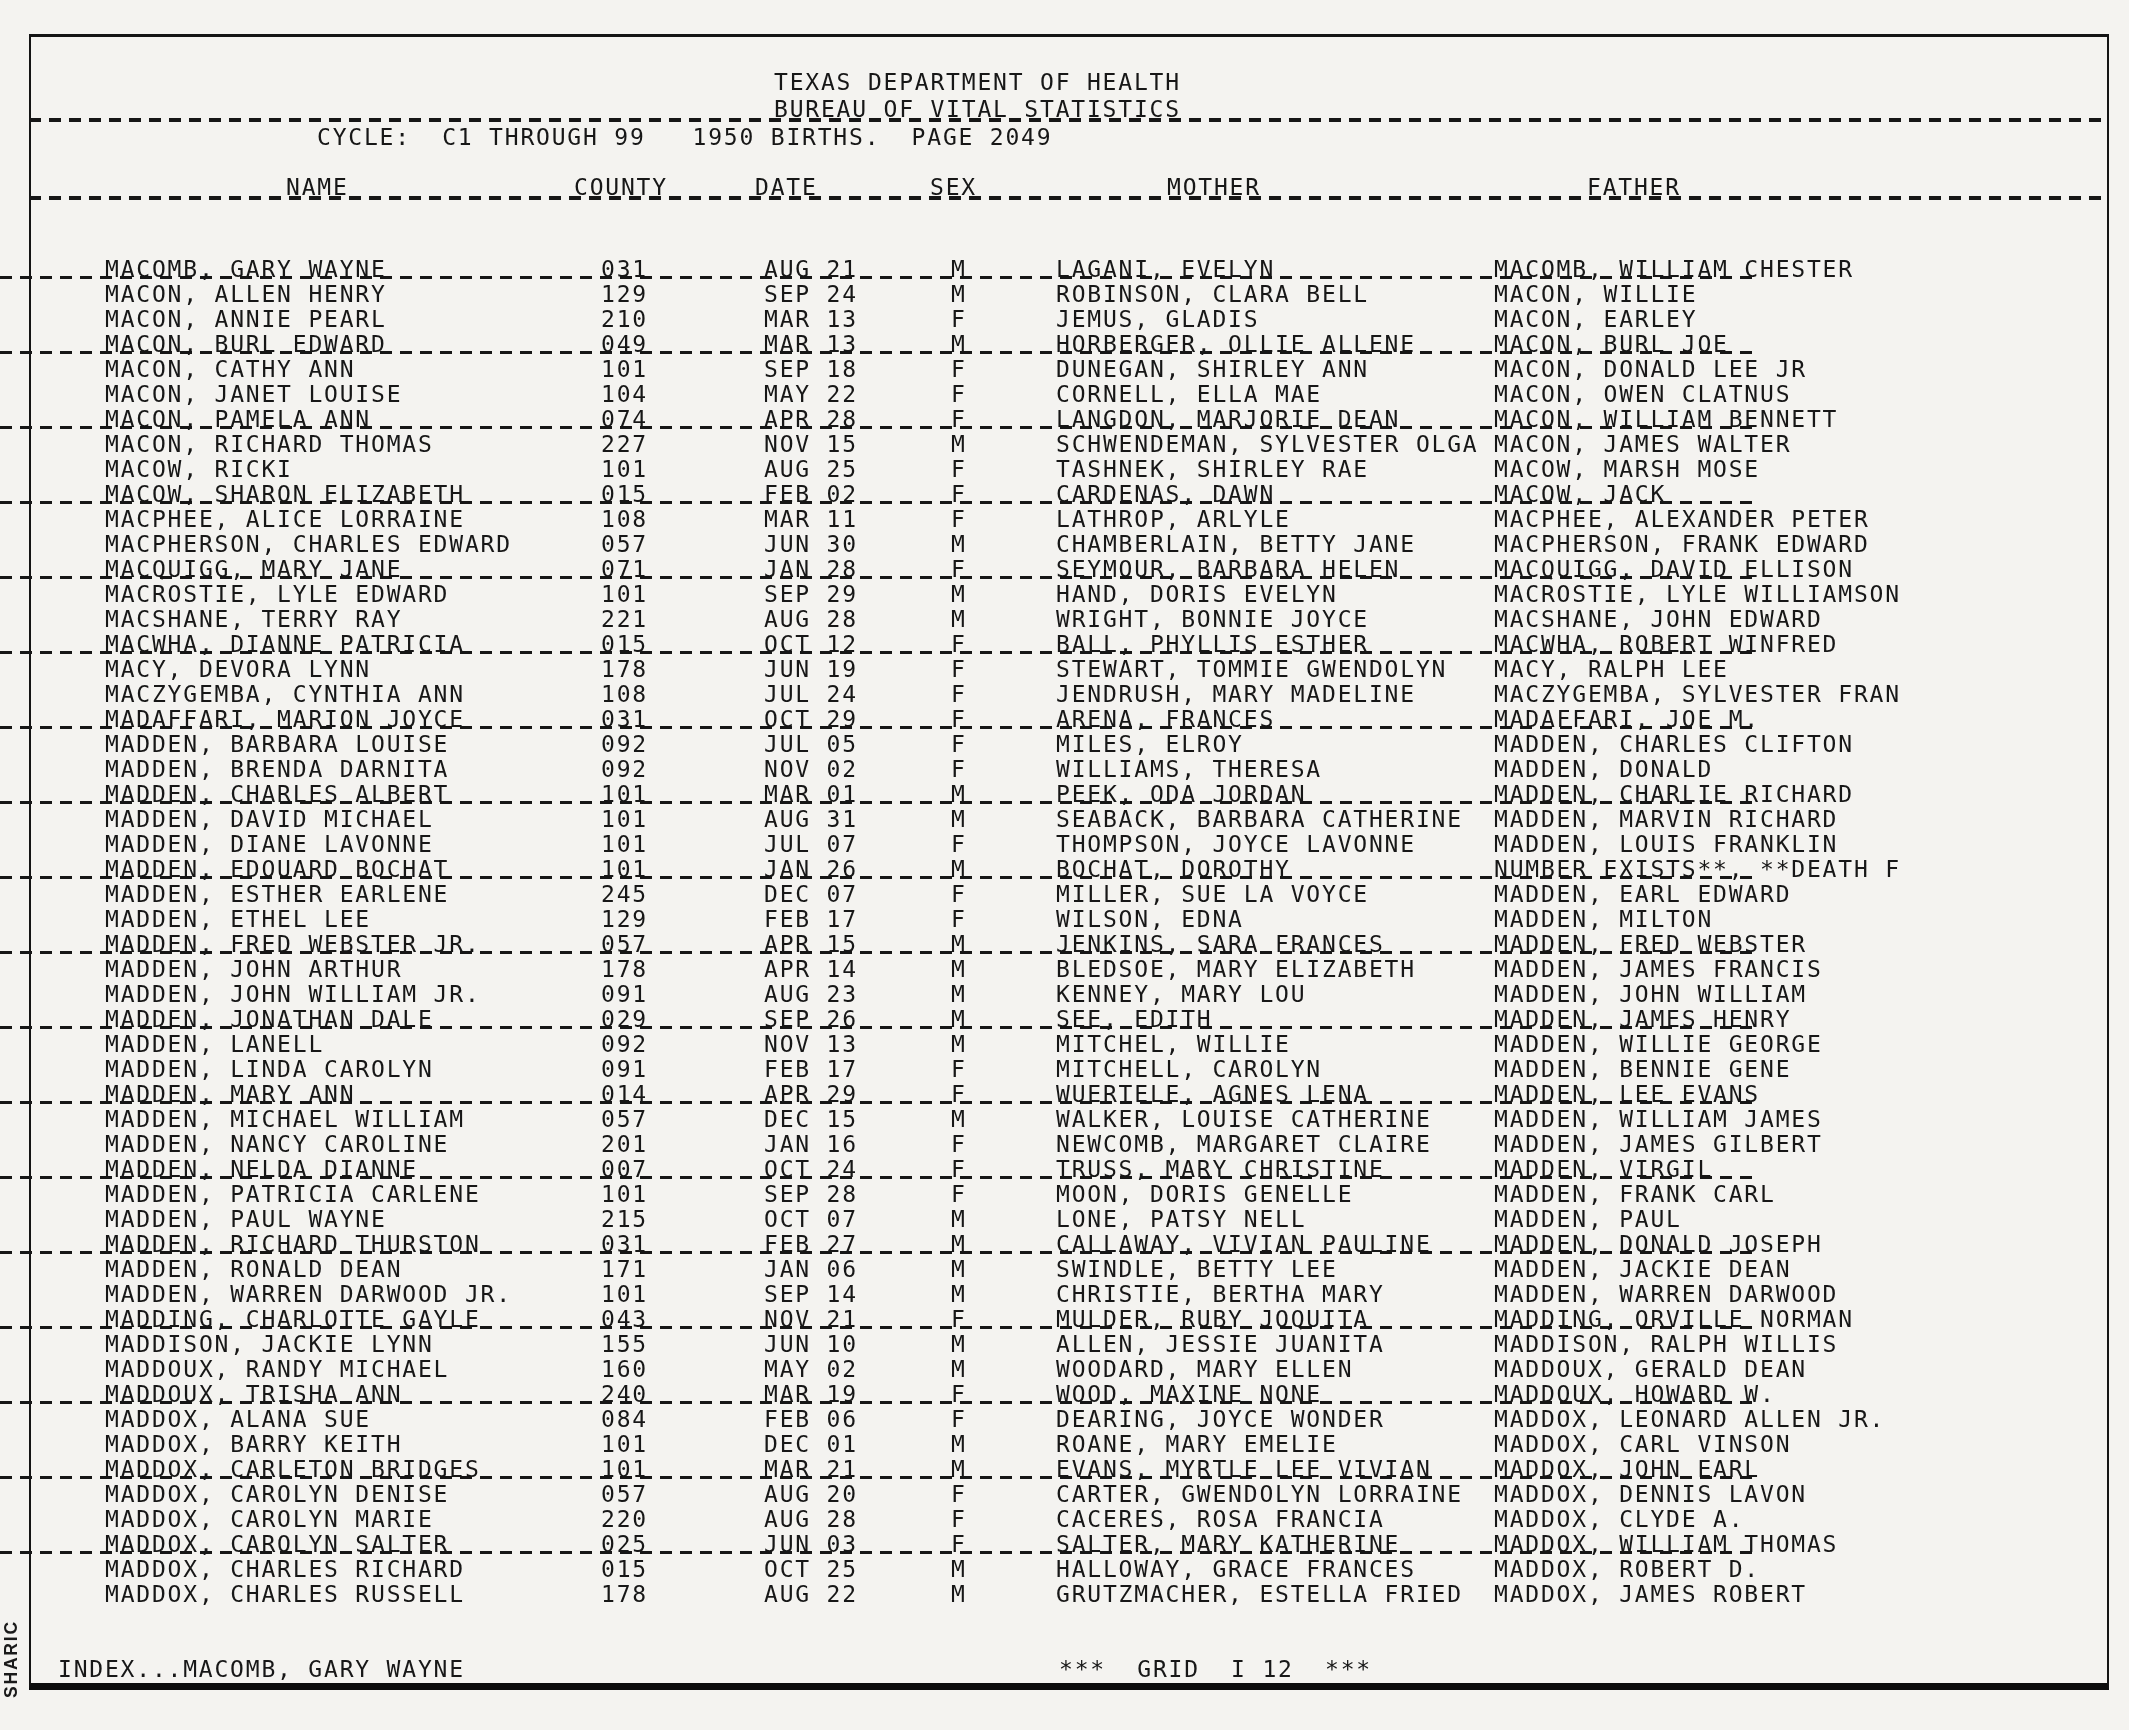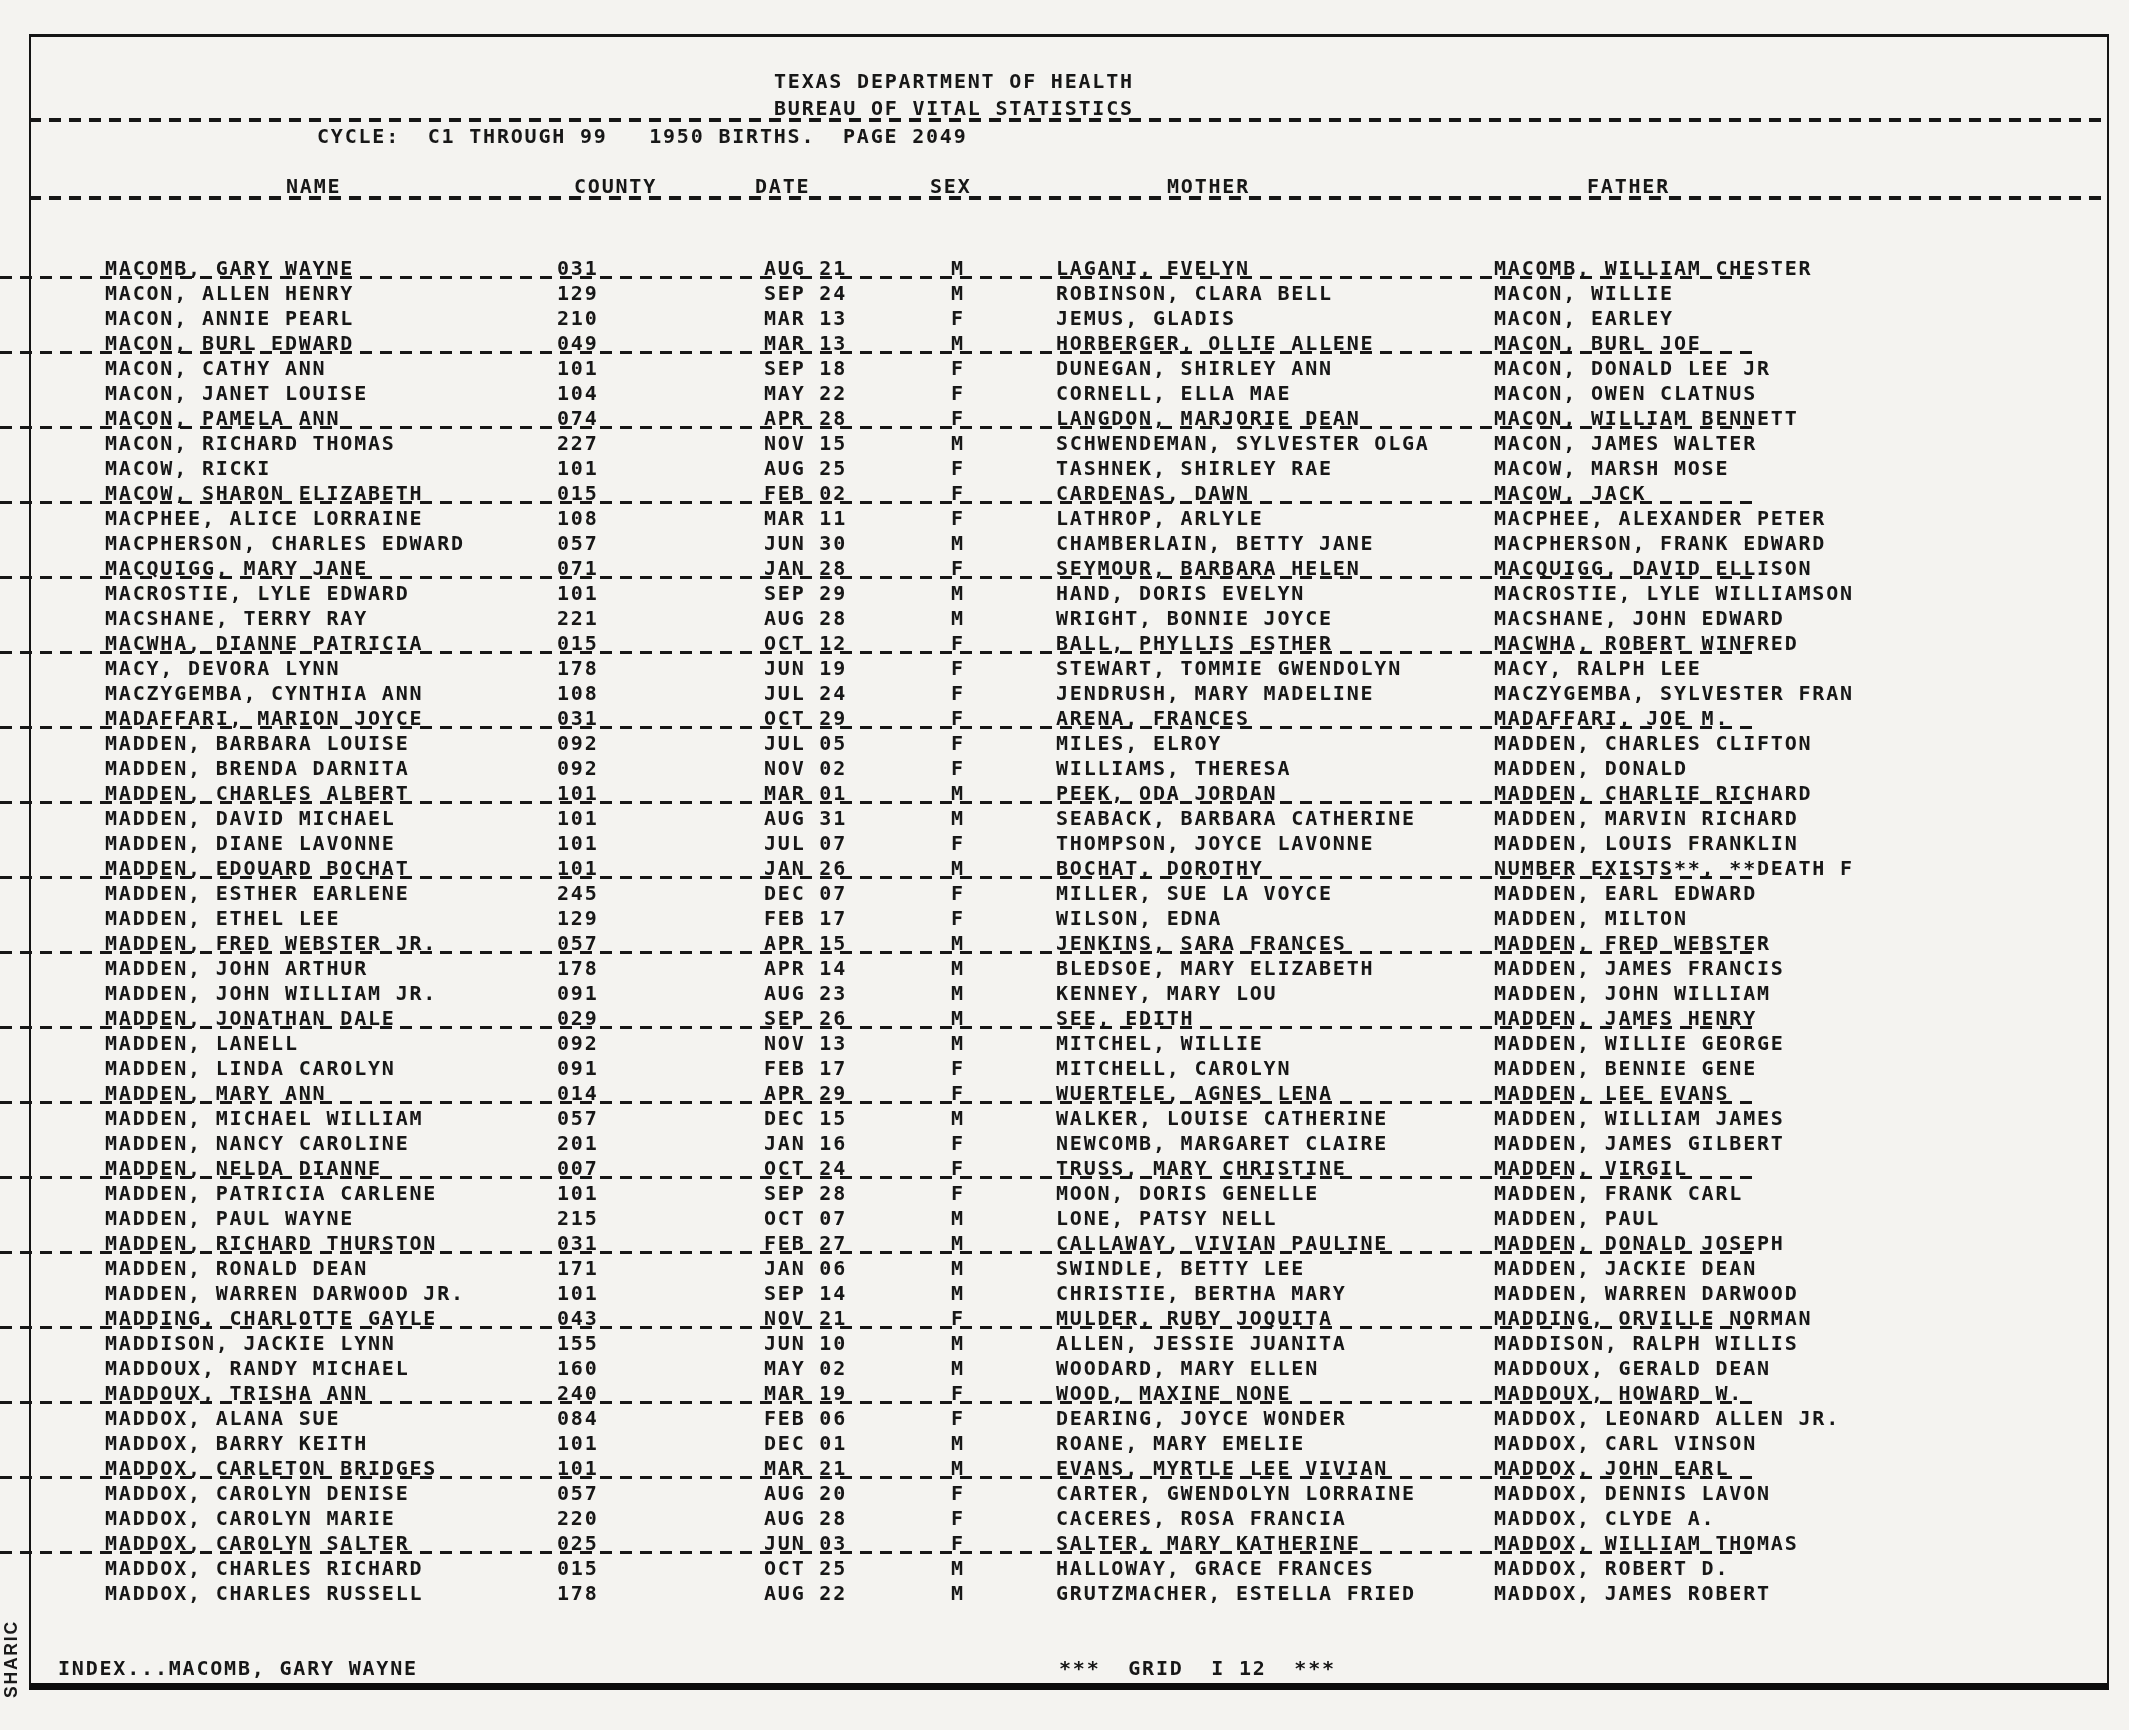--- a/index.html
+++ b/index.html
@@ -12,22 +12,22 @@
     background:var(--paper);
     position:relative;
     overflow:hidden;
     font-family:"DejaVu Sans Mono","Liberation Mono",monospace;
     color:var(--ink);
     -webkit-font-smoothing:none;
   }
   .abs{position:absolute;white-space:pre;}
   .mono{
     font-family:"DejaVu Sans Mono","Liberation Mono",monospace;
-    font-weight:700;
-    font-size:20px;
+    font-weight:400;
+    font-size:23px;
     letter-spacing:1.8px;
     color:var(--ink);
   }
   
   .page-border{
     position:absolute;left:29px;top:34px;width:2080px;height:1656px;
     border-top:3.5px solid #141414;
     border-left:2.9px solid #141414;
     border-right:2.9px solid #141414;
     border-bottom:7.6px solid #0c0c0c;
@@ -51,21 +51,21 @@
   .ch-county{left:545px;}
   .ch-date{left:726px;}
   .ch-sex{left:901px;text-align:center;}
   .ch-mother{left:1138px;}
   .ch-father{left:1558px;}
   
   .rows{position:absolute;left:29px;top:255px;width:1708px;}
   .row{position:relative;height:25px;}
   .row .cell{position:absolute;top:1.2px;white-space:pre;}
   .cell-name{left:76px;}
-  .cell-county{left:528px;}
+  .cell-county{left:572px;}
   .cell-date{left:735px;text-align:center;}
   .cell-sex{left:922px;}
   .cell-mother{left:1027px;}
   .cell-father{left:1465px;}
   .row.underlined::after{
     content:"";
     position:absolute;left:-29px;right:-20px;bottom:0.6px;height:3.5px;
     background:repeating-linear-gradient(90deg,#161616 0 12.3px,transparent 12.3px 20px);
   }
   

